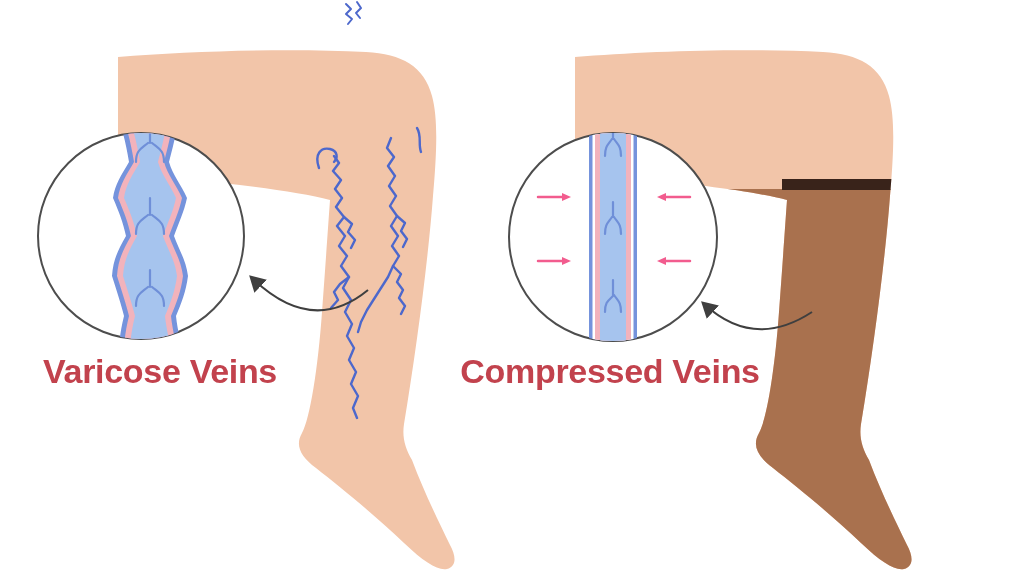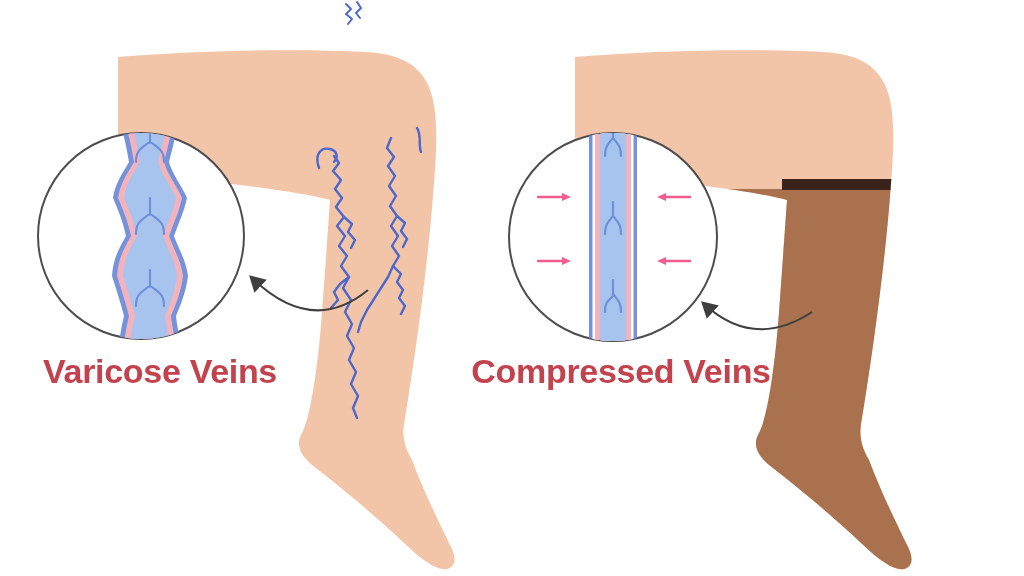--- a/index.html
+++ b/index.html
@@ -16,21 +16,21 @@
     position:absolute;
     top:352px;
     font-size:34px;
     font-weight:bold;
     letter-spacing:-0.3px;
     color:var(--c-labelRed,#c2424d);
     text-align:center;
     white-space:nowrap;
   }
   .caption.left{left:30px;width:260px;}
-  .caption.right{left:459px;width:324px;}
+  .caption.right{left:448px;width:324px;}
 
   .skin{fill:var(--c-skin,#f2c5a9);}
   .stocking{fill:var(--c-stocking,#a9714e);}
   .band{fill:var(--c-stockingBand,#39231a);}
   .lens{fill:#fff;stroke:var(--c-lensStroke,#4d4d4d);stroke-width:2;}
   .sq{fill:none;stroke:var(--c-veinBlue,#4d68cc);stroke-width:2.4;stroke-linecap:round;stroke-linejoin:round;}
   .sq-thin{fill:none;stroke:var(--c-veinBlue,#4d68cc);stroke-width:2;stroke-linecap:round;stroke-linejoin:round;}
   .vo{fill:var(--c-veinOuter,#7593dc);}
   .vp{fill:var(--c-veinWallPink,#f2b3bc);}
   .vl{fill:var(--c-veinLumen,#a6c4ee);}

